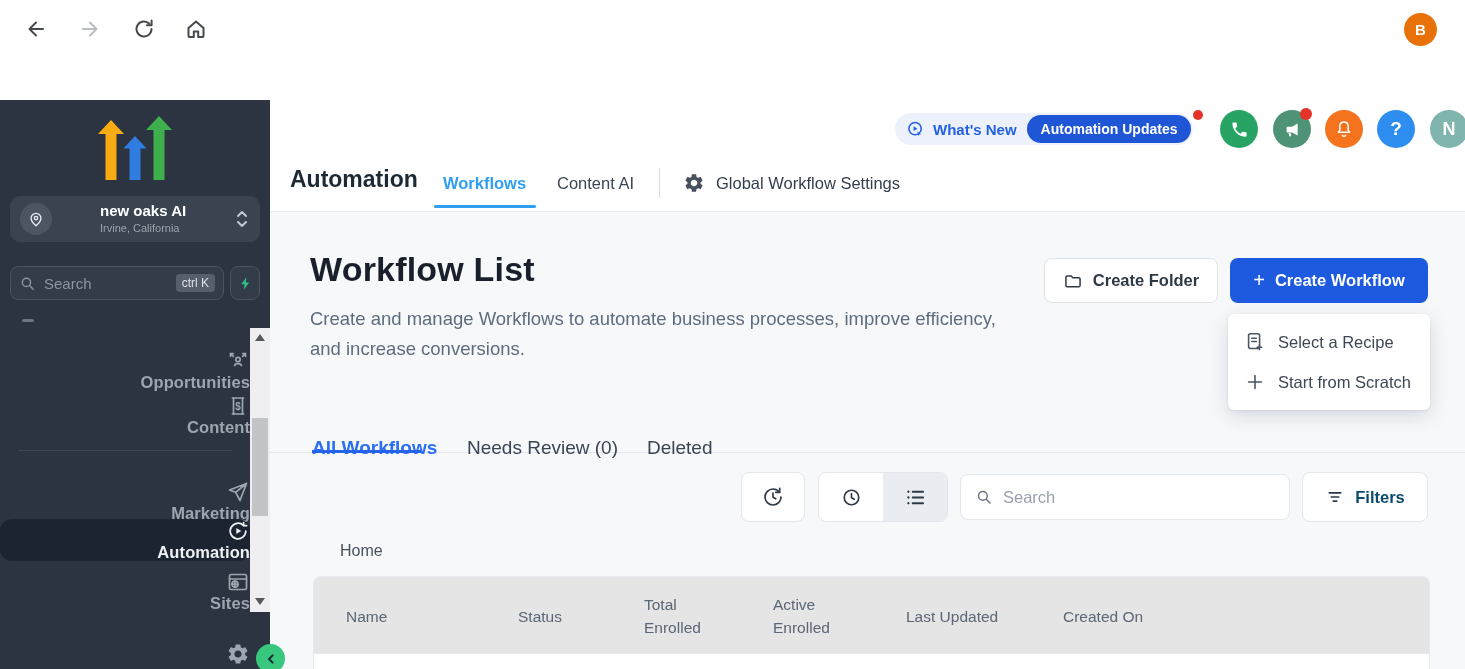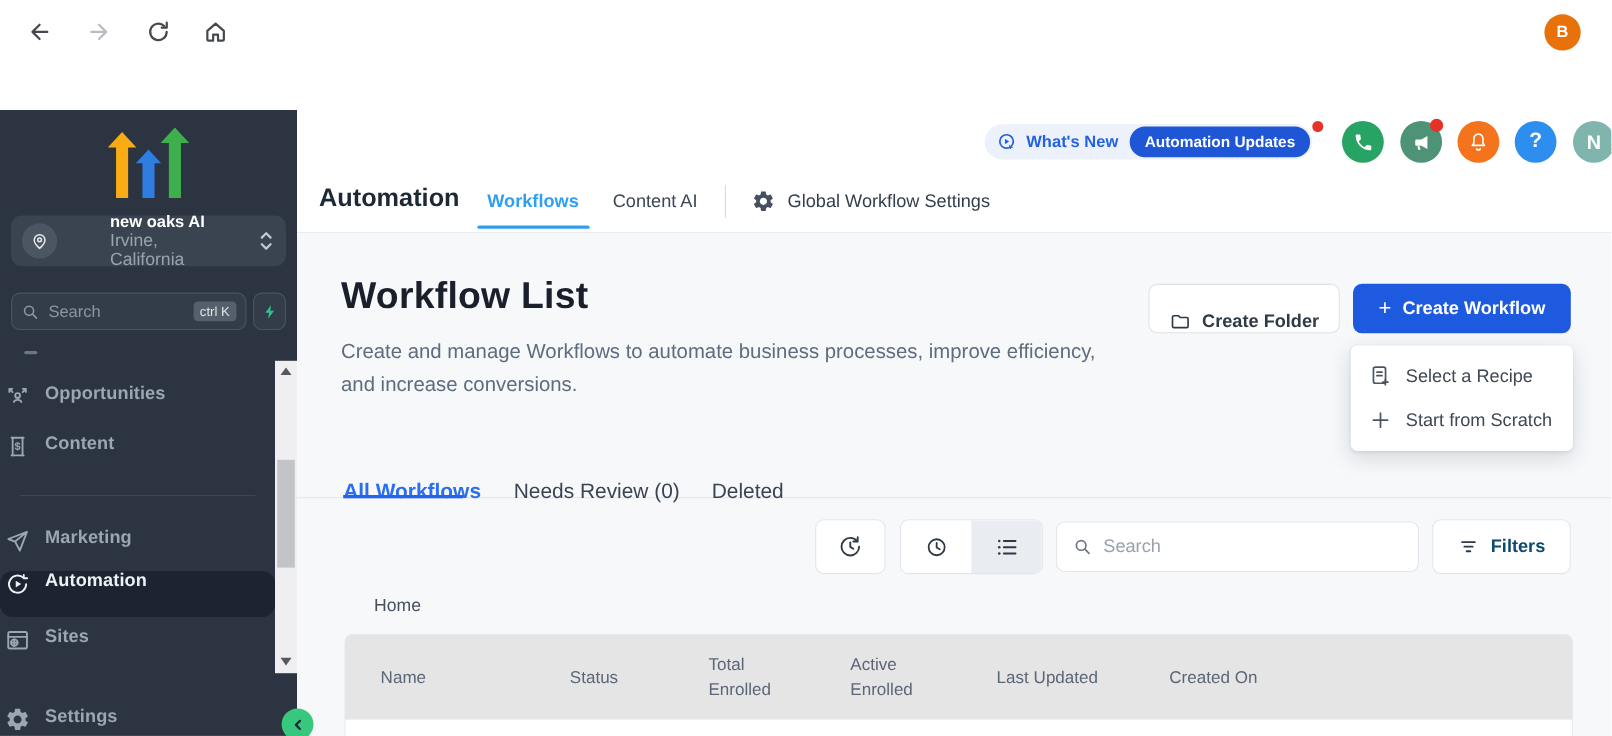--- a/index.html
+++ b/index.html
@@ -22,28 +22,28 @@
     display:flex; align-items:center; justify-content:center; color:#fff; font-weight:bold; font-size:15px; }
   .bookmarks { left:0; top:58px; width:1465px; height:42px; background:#fff; }
   .bm-sep { left:1318px; top:66px; width:3px; height:24px; background:#c7d9f9; border-radius:2px; }
   .bm-label { font-size:15px; color:#43474c; white-space:nowrap; }
 
   
   .sidebar { left:0; top:100px; width:270px; height:569px; background:#2b3440; }
   .loc-pill { left:10px; top:96px; width:250px; height:46px; background:#3a4450; border-radius:10px; cursor:pointer; padding:0 10px;gap:38px; }
   .loc-ic { width:32px; height:32px; border-radius:50%; background:#4c5663; display:flex; align-items:center; justify-content:center; flex:none; }
   .loc-name { font-size:15px; font-weight:bold; color:#fff; line-height:18px; }
-  .loc-city { font-size:16px; color:#9aa3ad; line-height:17px; }
+  .loc-city { font-size:11px; color:#9aa3ad; line-height:17px; }
   .side-search { left:10px; top:166px; width:214px; height:34px; background:#333d49; border:1px solid #4a5460;
      border-radius:8px; padding:0 8px; cursor:text; }
   .side-search-txt { font-size:15px; color:#8c95a1; flex:1; margin-left:8px; }
   .kbd { background:#565f6c; color:#e0e3e7; font-size:12px; padding:2px 6px; border-radius:4px; }
   .bolt-btn { left:230px; top:166px; width:30px; height:34px; background:#333d49; border:1px solid #4a5460;
      border-radius:8px; display:flex; align-items:center; justify-content:center; cursor:pointer; }
-  .menu-row { left:0; width:250px; height:30px; display:flex; align-items:flex-start; padding-left:4px; cursor:pointer; color:#9ca6b0; }
+  .menu-row { left:0; width:250px; height:30px; display:flex; align-items:flex-end; padding-left:4px; cursor:pointer; color:#9ca6b0;flex-direction:column; }
   .menu-row .lbl { font-size:16.5px; font-weight:bold; margin-left:13px; letter-spacing:.1px; }
   .menu-row .mi { width:24px; height:24px; flex:none; }
   .menu-active { left:0; top:419px; width:250px; height:42px; background:#1b2430; border-radius:12px; color:#eef1f4; }
   .side-divider { left:18px; top:350px; width:214px; height:1px; background:#3d4754; }
   .part-dash { left:22px; top:219px; width:12px; height:3px; background:#6d7682; border-radius:2px; }
   
   .sb-track { left:250px; top:228px; width:20px; height:284px; background:#efeff1; }
   .sb-thumb { left:252px; top:318px; width:16px; height:98px; background:#c3c4c7; cursor:grab; }
   .sb-up { left:255px; top:234px; width:0; height:0; border-left:5px solid transparent; border-right:5px solid transparent; border-bottom:7px solid #55585c; }
   .sb-down { left:255px; top:498px; width:0; height:0; border-left:5px solid transparent; border-right:5px solid transparent; border-top:7px solid #55585c; }
@@ -61,21 +61,21 @@
   .circle-ic { top:10px; width:38px; height:38px; border-radius:50%; display:flex; align-items:center; justify-content:center; cursor:pointer; color:#fff; }
   .page-title { left:20px; top:66px; font-size:23px; font-weight:bold; color:#1e2936; }
   .htab { font-size:16.5px; cursor:pointer; }
   .htab-underline { left:164px; top:105px; width:102px; height:3px; background:#2f9ff2; border-radius:2px; }
   .vdiv { left:389px; top:68px; width:1px; height:30px; background:#d8dbe0; }
 
   .body-area { left:0; top:112px; width:1195px; height:457px; background:#f6f8fa; }
   .h1 { left:40px; top:38px; font-size:34px; font-weight:bold; color:#19202c; letter-spacing:.2px; }
   .desc { left:40px; top:92px; width:720px; font-size:18.5px; line-height:30px; color:#5f6c7e; }
   .btn { border-radius:8px; display:flex; align-items:center; justify-content:center; cursor:pointer; font-size:16.5px; font-weight:bold; }
-  .btn-white { background:#fff; border:1px solid #dfe3e8; color:#2f3a47;align-items:flex-end; }
+  .btn-white { background:#fff; border:1px solid #dfe3e8; color:#2f3a47; }
   .btn-blue { background:#1d5ae0; color:#fff; }
   .dropdown { left:958px; top:102px; width:202px; background:#fff; border-radius:6px;
      box-shadow:0 6px 20px rgba(20,30,50,.14), 0 1px 3px rgba(20,30,50,.08); padding:8px 0; z-index:40; }
   .dd-item { height:40px; display:flex; align-items:center; padding:0 16px; cursor:pointer; color:#3e4754; font-size:16.5px; }
   .dd-item .di { width:22px; height:22px; margin-right:12px; color:#4a5462; }
   .ltab { top:225px; font-size:19px; cursor:pointer; }
   .ltab-border { left:0; top:240px; width:1195px; height:1px; background:#e3e6ea; }
   .ltab-underline { left:42px; top:238px; width:109px; height:3px; background:#2563eb; }
   .tool-btn { top:260px; height:50px; background:#fff; border:1px solid #e3e6ea; border-radius:8px;
      display:flex; align-items:center; justify-content:center; cursor:pointer; color:#0c4a6e; }

